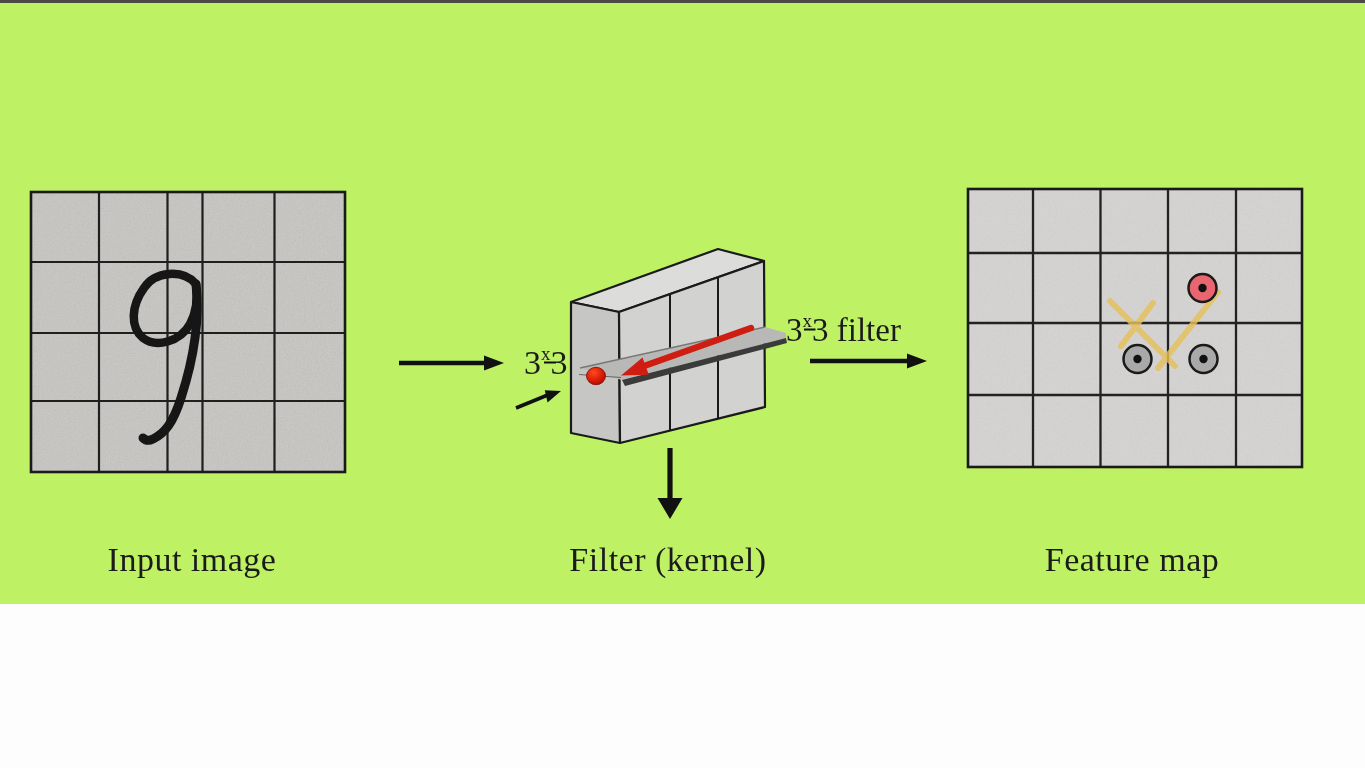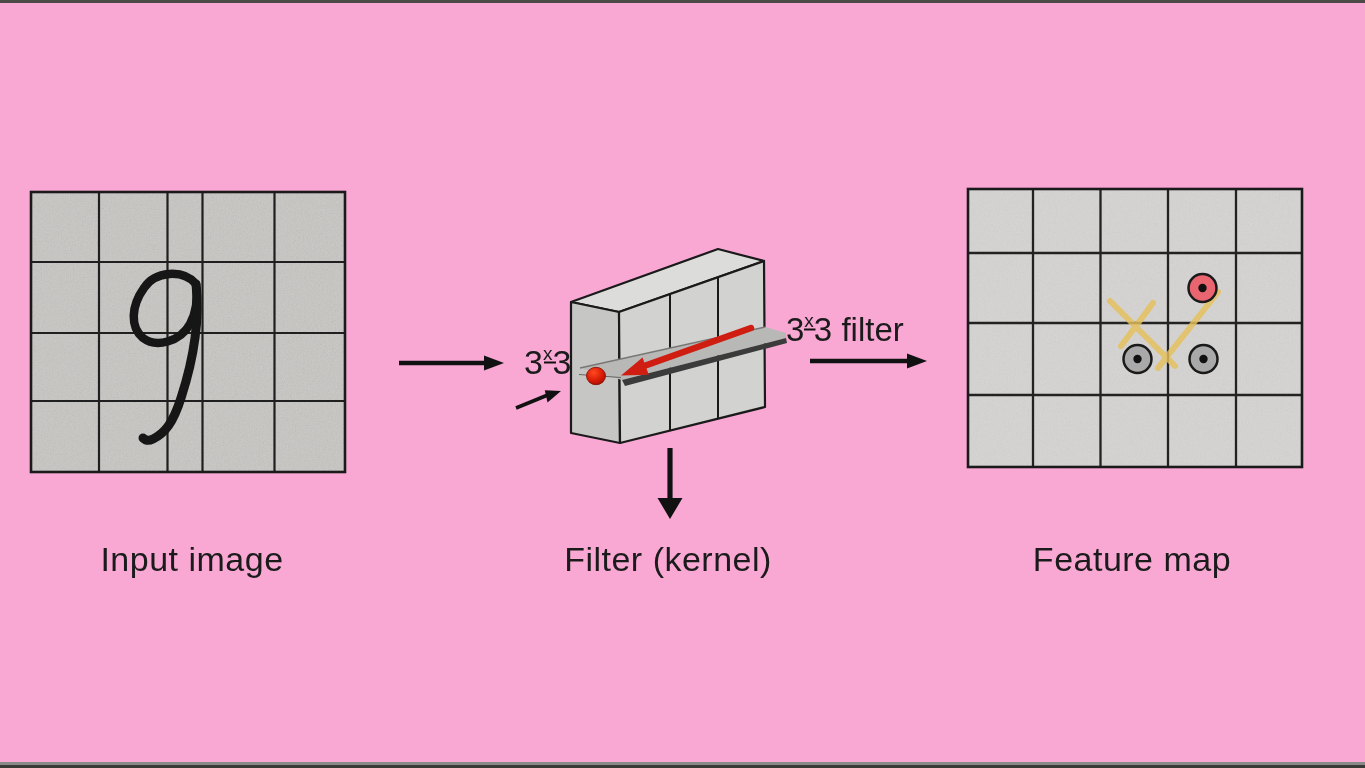--- a/index.html
+++ b/index.html
@@ -1,17 +1,17 @@
 <!DOCTYPE html>
 <html><head>
 <meta charset="utf-8">
 <style>
   html,body{margin:0;padding:0;}
   body{background:#fdfdfd;font-family:"Liberation Sans",sans-serif;}
-  .frame{position:relative;width:1365px;height:768px;overflow:hidden;background:#f9a8d4;}
+  .frame{position:relative;width:1365px;height:604px;overflow:hidden;background:#bef264;font-family:Liberation Serif, serif;}
   svg{display:block;}
   text{fill:#1b1b1b;}
   .caption{font-size:34px;letter-spacing:0.5px;}
   .sizeLabel{font-size:34px;}
   .filterCaption{font-size:33px;}
 </style>
 </head>
 <body>
 
 <div class="frame">

